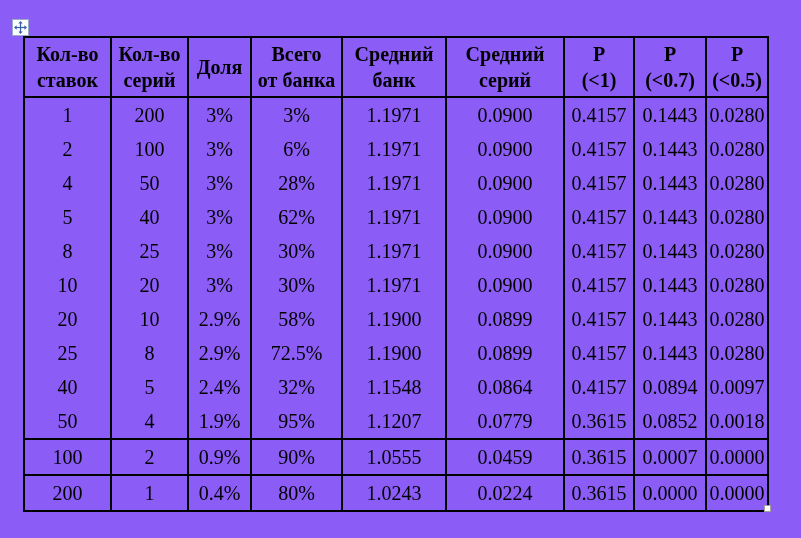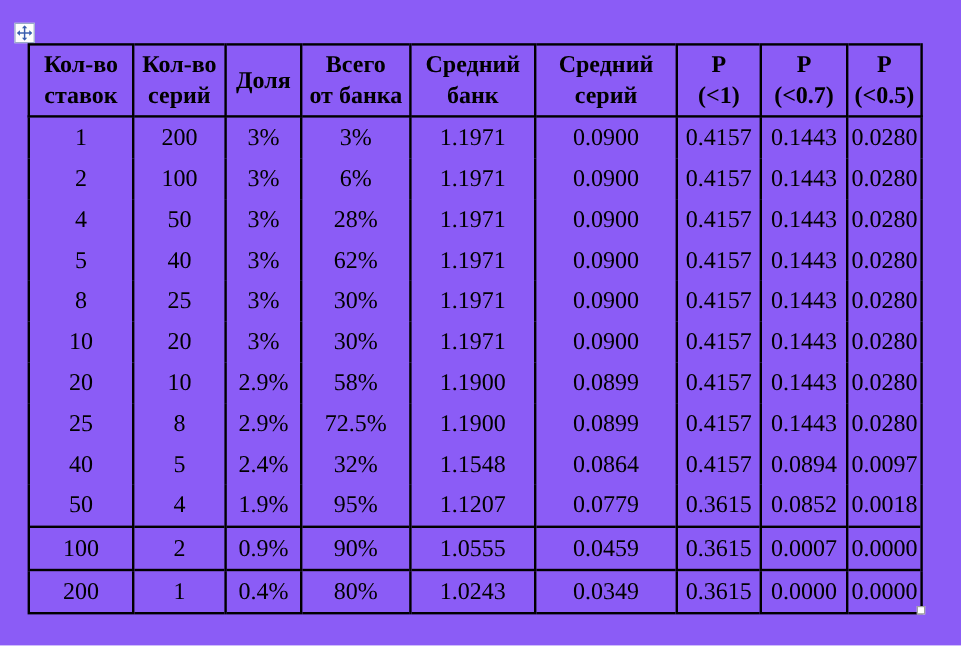--- a/index.html
+++ b/index.html
@@ -277,21 +277,21 @@
           <td>0.3615</td>
           <td>0.0007</td>
           <td>0.0000</td>
         </tr>
         <tr class="bordered">
           <td>200</td>
           <td>1</td>
           <td>0.4%</td>
           <td>80%</td>
           <td>1.0243</td>
-          <td>0.0349</td>
+          <td>0.0224</td>
           <td>0.3615</td>
           <td>0.0000</td>
           <td>0.0000</td>
         </tr>
       </tbody>
   </table>
 
   <div class="resize-handle"></div>
 
 </div>

